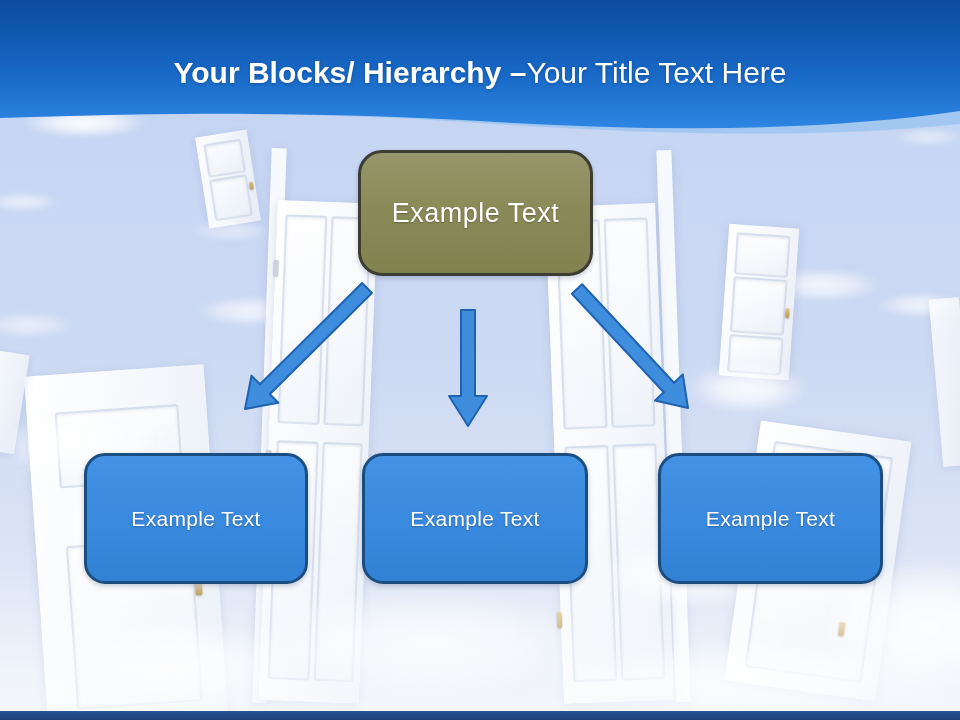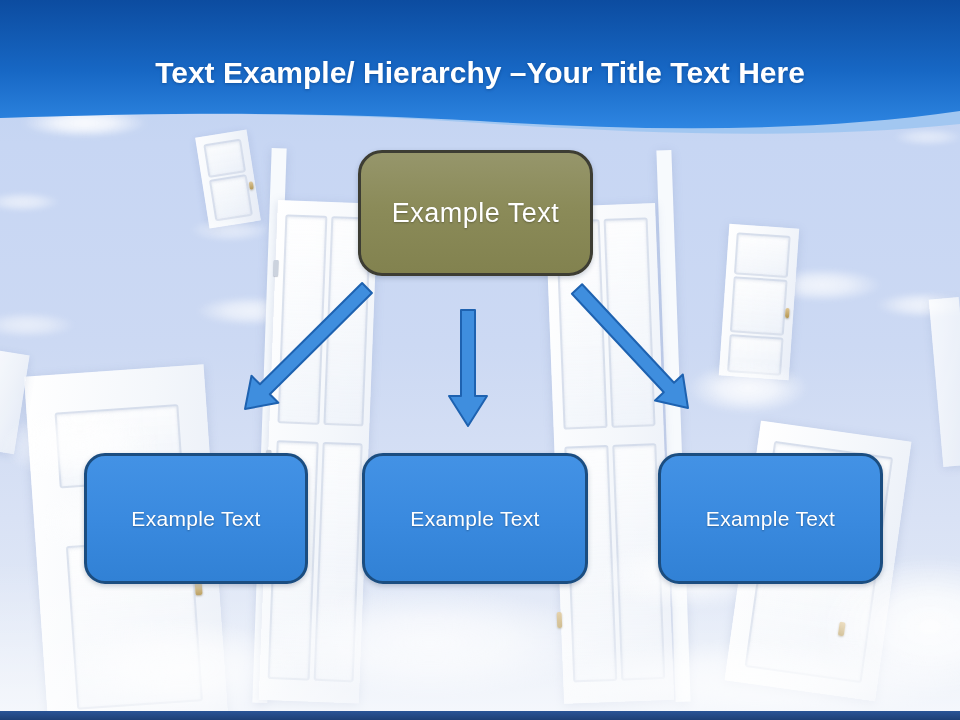--- a/index.html
+++ b/index.html
@@ -17,21 +17,21 @@
   .hinge{position:absolute;background:#ccd3de;border-radius:1px;box-shadow:0 1px 1px rgba(120,130,150,.4);}
   .handle{position:absolute;background:linear-gradient(180deg,#dfc695,#b3954f);border-radius:2px;
           box-shadow:0 1px 2px rgba(90,75,40,.45);}
   .haze{position:absolute;left:0;right:0;bottom:8px;height:150px;z-index:3;pointer-events:none;
         background:linear-gradient(180deg,rgba(255,255,255,0),rgba(255,255,255,.55));}
   .header-svg{position:absolute;left:0;top:0;z-index:5;display:block;}
   .slide-title{position:absolute;left:0;top:54px;width:100%;text-align:center;z-index:6;
                color:var(--title-color,#FFFFFF);font-size:30px;line-height:38px;
                text-shadow:0 1px 3px rgba(0,35,80,.35);cursor:text;}
   .title-bold{font-weight:700;}
-  .title-regular{font-weight:700;}
+  .title-regular{font-weight:400;}
   .connectors{position:absolute;left:0;top:0;z-index:6;}
   .node{position:absolute;display:flex;align-items:center;justify-content:center;z-index:7;
         color:#fff;text-shadow:0 1px 2px rgba(0,0,0,.28);box-shadow:0 2px 5px rgba(40,60,90,.25);}
   .node-root{left:358px;top:150px;width:229px;height:120px;border-radius:24px;
              background:linear-gradient(180deg,#96966B 0%,var(--root-fill,#8B8B59) 45%,#82824F 100%);
              border:3px solid var(--root-border,#3D3D33);font-size:27px;letter-spacing:.5px;}
   .node-child{top:453px;height:125px;border-radius:21px;font-size:21px;letter-spacing:.3px;
              background:linear-gradient(180deg,#4392E5 0%,var(--child-fill,#3A8ADF) 50%,#3181D5 100%);
              border:3px solid var(--child-border,#1B4D80);}
   .child-1{left:84px;width:218px;}
@@ -120,21 +120,21 @@
         <stop offset="0" style="stop-color:var(--header-top,#0C4CA0)"></stop>
         <stop offset="0.55" stop-color="#1767C4"></stop>
         <stop offset="1" style="stop-color:var(--header-bottom,#2E86E2)"></stop>
       </linearGradient>
     </defs>
     <path d="M0,118 C180,112 330,112 480,123 C640,134 810,140 960,124 L960,60 L0,60 Z" style="fill:var(--header-swoosh,#9DC5F1)" opacity="0.9"></path>
     <path d="M0,0 H960 V111 C810,133 640,131 480,121 C330,112 180,112 0,118 Z" fill="url(#hdrGrad)"></path>
   </svg>
 
   <div class="slide-title">
-    <span class="title-bold">Text Example/ Hierarchy –</span><span class="title-regular">Your Title Text Here</span>
+    <span class="title-bold">Your Blocks/ Hierarchy –</span><span class="title-regular">Your Title Text Here</span>
   </div>
 
   <svg class="connectors" width="960" height="720" viewBox="0 0 960 720">
     <polygon points="362.1,283.0 260.0,384.3 251.5,375.8 245,409 278.3,402.8 269.8,394.3 371.9,293.0" style="fill:var(--arrow-fill,#3F8EDE);stroke:var(--arrow-border,#1E62B0);stroke-width:2;stroke-linejoin:round"></polygon>
     <polygon points="461,310 461,396 449,396 468,426 487,396 475,396 475,310" style="fill:var(--arrow-fill,#3F8EDE);stroke:var(--arrow-border,#1E62B0);stroke-width:2;stroke-linejoin:round"></polygon>
     <polygon points="571.9,293.8 663.8,392.3 655.0,400.5 688,408 682.8,374.5 674.0,382.7 582.1,284.2" style="fill:var(--arrow-fill,#3F8EDE);stroke:var(--arrow-border,#1E62B0);stroke-width:2;stroke-linejoin:round"></polygon>
   </svg>
 
   <div class="node node-root">
     <span>Example Text</span>

